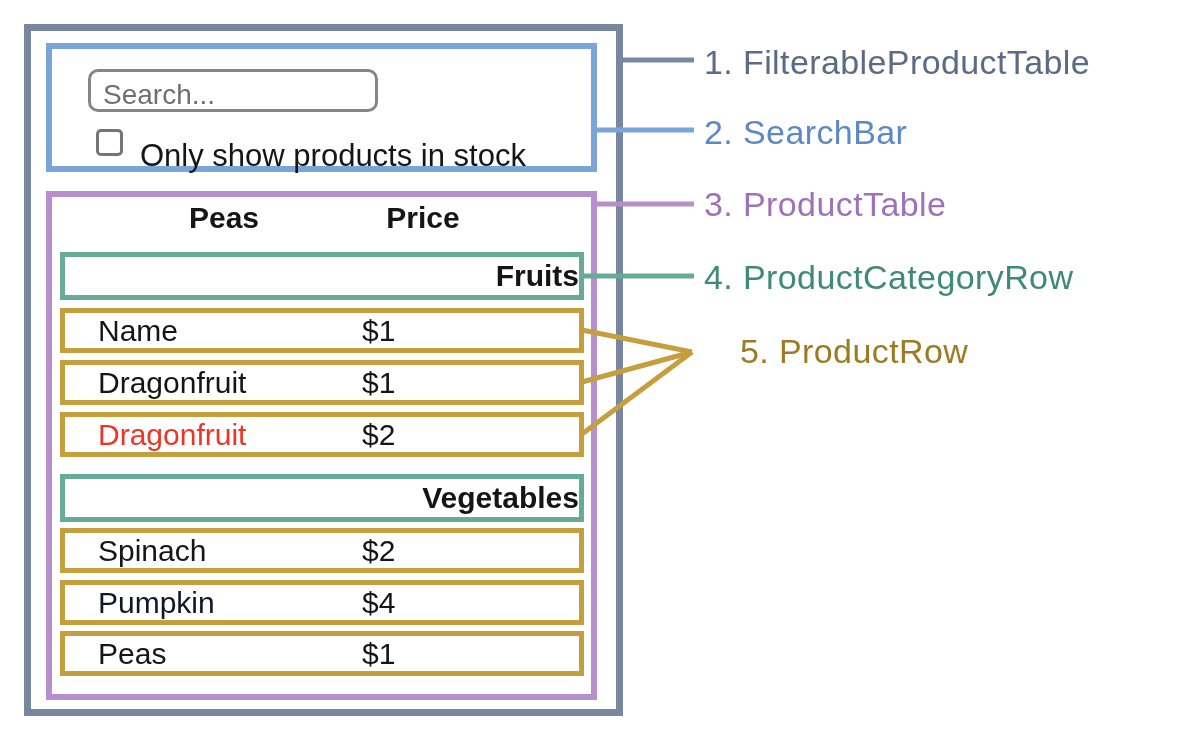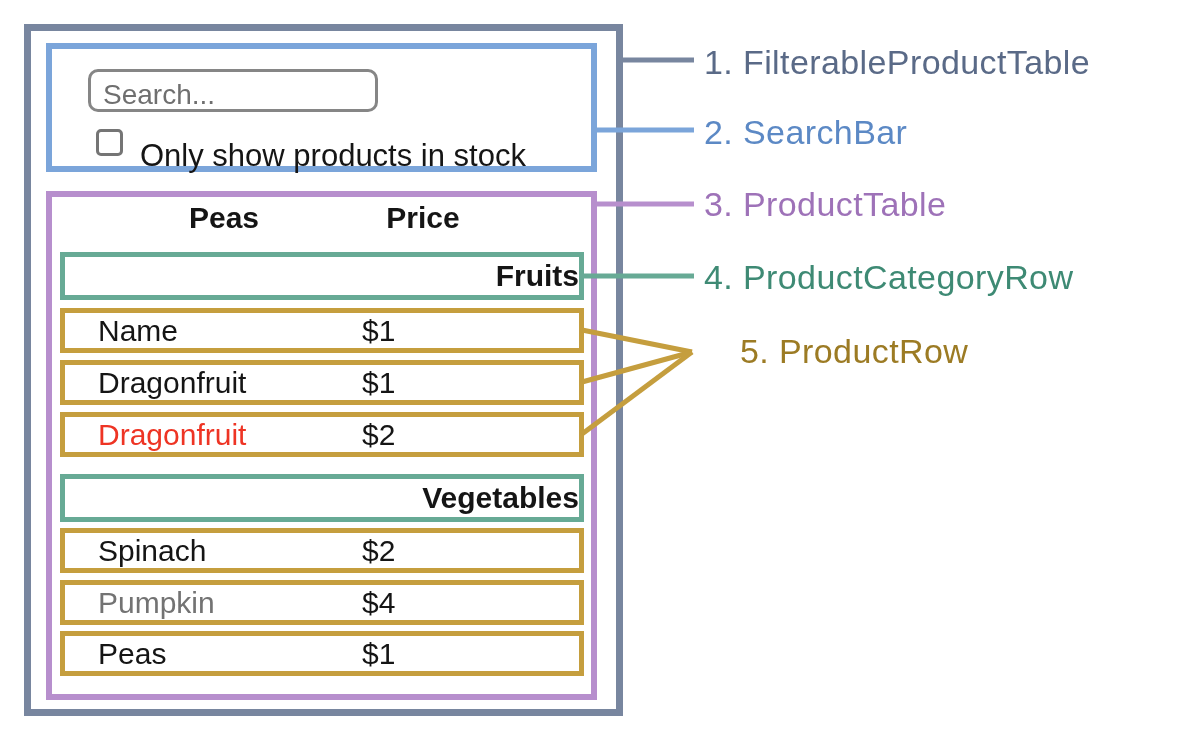--- a/index.html
+++ b/index.html
@@ -99,21 +99,21 @@
   <div class="row cat" id="row-4" style="border-color: rgb(103, 170, 149);">
     <span class="cat-label">Vegetables</span>
   </div>
 
   <div class="row prod" id="row-5" style="border-color: rgb(197, 158, 62);">
     <span class="pname" style="color: rgb(21, 21, 21);">Spinach</span>
     <span class="pprice">$2</span>
   </div>
 
   <div class="row prod" id="row-6" style="border-color: rgb(197, 158, 62);">
-    <span class="pname" style="color: #737373;">Pumpkin</span>
+    <span class="pname" style="color: #0f172a;">Pumpkin</span>
     <span class="pprice">$4</span>
   </div>
 
   <div class="row prod" id="row-7" style="border-color: rgb(197, 158, 62);">
     <span class="pname" style="color: rgb(21, 21, 21);">Peas</span>
     <span class="pprice">$1</span>
   </div>
 
   <svg id="connectors" viewBox="0 0 1200 744" xmlns="http://www.w3.org/2000/svg">
     <line x1="621" y1="60" x2="694" y2="60" stroke-width="5" stroke="#78869f"></line>

